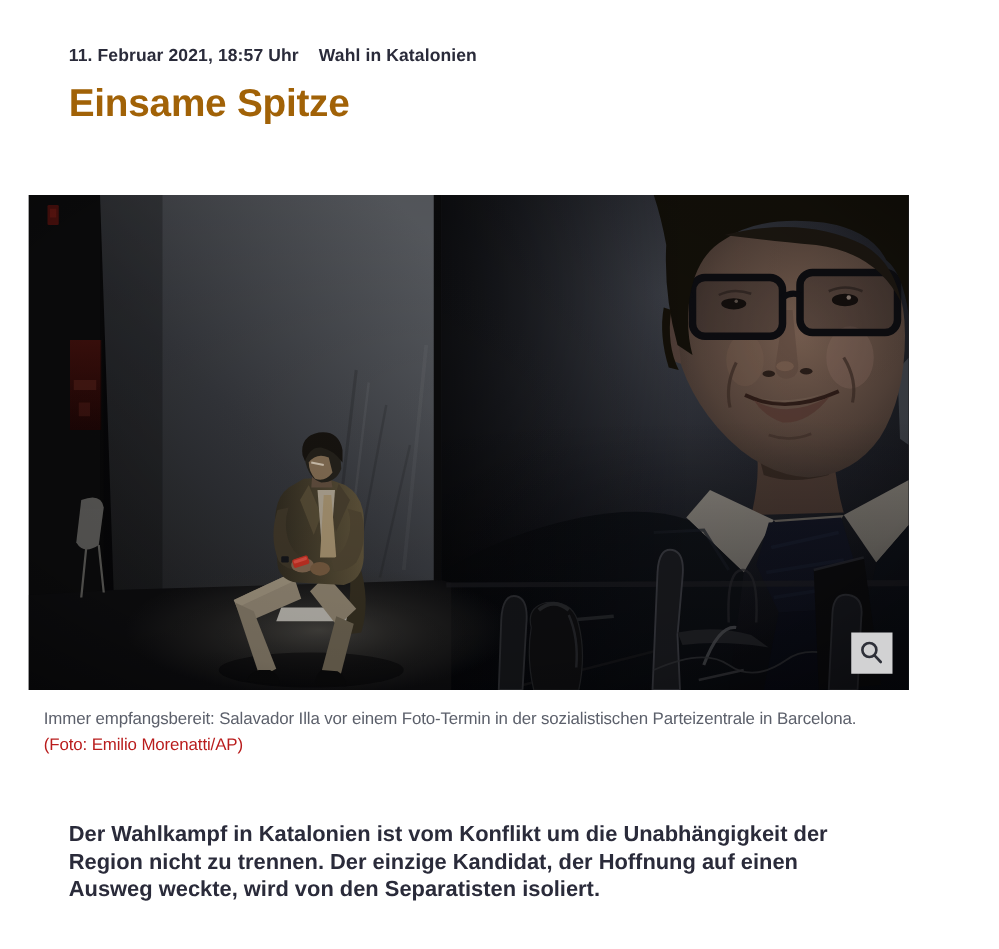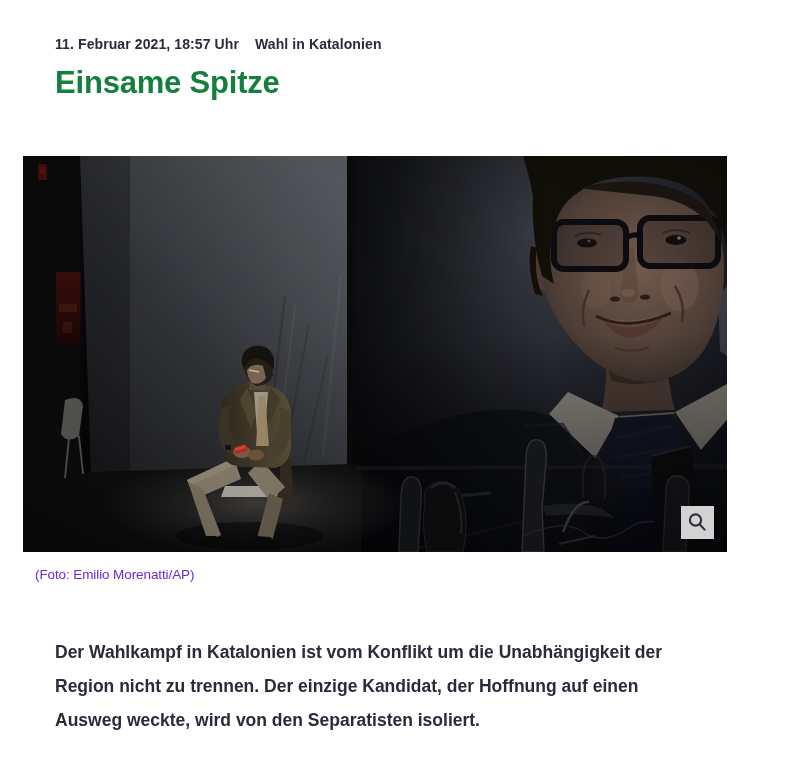--- a/index.html
+++ b/index.html
@@ -1,26 +1,26 @@
 <!DOCTYPE html>
 <html><head>
 <meta charset="utf-8">
 <style>
   html,body{margin:0;padding:0;background:#ffffff;}
   body{width:799px;height:759px;overflow:hidden;font-family:"Liberation Sans",sans-serif;-webkit-font-smoothing:antialiased;}
   .article{position:relative;width:799px;height:759px;background:#fff;}
   .meta{padding-top:36px;margin-left:55px;font-size:14px;font-weight:700;color:#2a2b3a;line-height:17px;letter-spacing:0.1px;}
   .meta .kicker{margin-left:16px;}
-  h1.headline{margin:13px 0 0 55px;font-size:31px;line-height:34px;font-weight:800;color:#15803d;letter-spacing:-0.2px;}
+  h1.headline{margin:13px 0 0 55px;font-size:31px;line-height:34px;font-weight:800;color:#a16207;letter-spacing:-0.2px;}
   figure.photo{position:relative;margin:56px 0 0 23px;width:704px;height:396px;background:#0a0a0c;padding:0;}
   svg.scene{display:block;width:704px;height:396px;}
   .zoom-btn{position:absolute;right:13px;bottom:13px;width:33px;height:33px;background:#d2d2d3;border:none;display:flex;align-items:center;justify-content:center;cursor:pointer;padding:0;}
   .caption{margin:12px 0 0 35px;font-size:13.5px;line-height:21px;color:#5c606b;letter-spacing:-0.1px;white-space:nowrap;}
-  .caption .credit{display:block;color:#6d28d9;white-space:nowrap;}
-  .lead{margin:50px 100px 0 55px;width:648px;font-size:17.5px;line-height:34px;font-weight:700;color:#2a2b3a;letter-spacing:0;}
+  .caption .credit{display:block;color:#b91c1c;white-space:nowrap;}
+  .lead{margin:50px 100px 0 55px;width:648px;font-size:17.5px;line-height:22px;font-weight:700;color:#2a2b3a;letter-spacing:0;}
 </style>
 </head>
 <body>
 
 <div class="article">
 
   <div class="meta">
     <span>11. Februar 2021, 18:57 Uhr</span><span class="kicker">Wahl in Katalonien</span>
   </div>
 
@@ -243,18 +243,19 @@
 
     <button class="zoom-btn" aria-label="Bild vergrößern">
       <svg width="21" height="21" viewBox="0 0 21 21">
         <circle cx="8.5" cy="8" r="5.6" fill="none" stroke="#2e3039" stroke-width="2.1"></circle>
         <line x1="12.8" y1="12.5" x2="17.6" y2="17.6" stroke="#2e3039" stroke-width="2.1" stroke-linecap="round"></line>
       </svg>
     </button>
   </figure>
 
   <div class="caption">
+    <span>Immer empfangsbereit: Salavador Illa vor einem Foto-Termin in der sozialistischen Parteizentrale in Barcelona.</span>
     <span class="credit">(Foto: Emilio Morenatti/AP)</span>
   </div>
 
   <p class="lead">Der Wahlkampf in Katalonien ist vom Konflikt um die Unabhängigkeit der Region nicht zu trennen. Der einzige Kandidat, der Hoffnung auf einen Ausweg weckte, wird von den Separatisten isoliert.</p>
 
 </div>
 
 </body></html>

